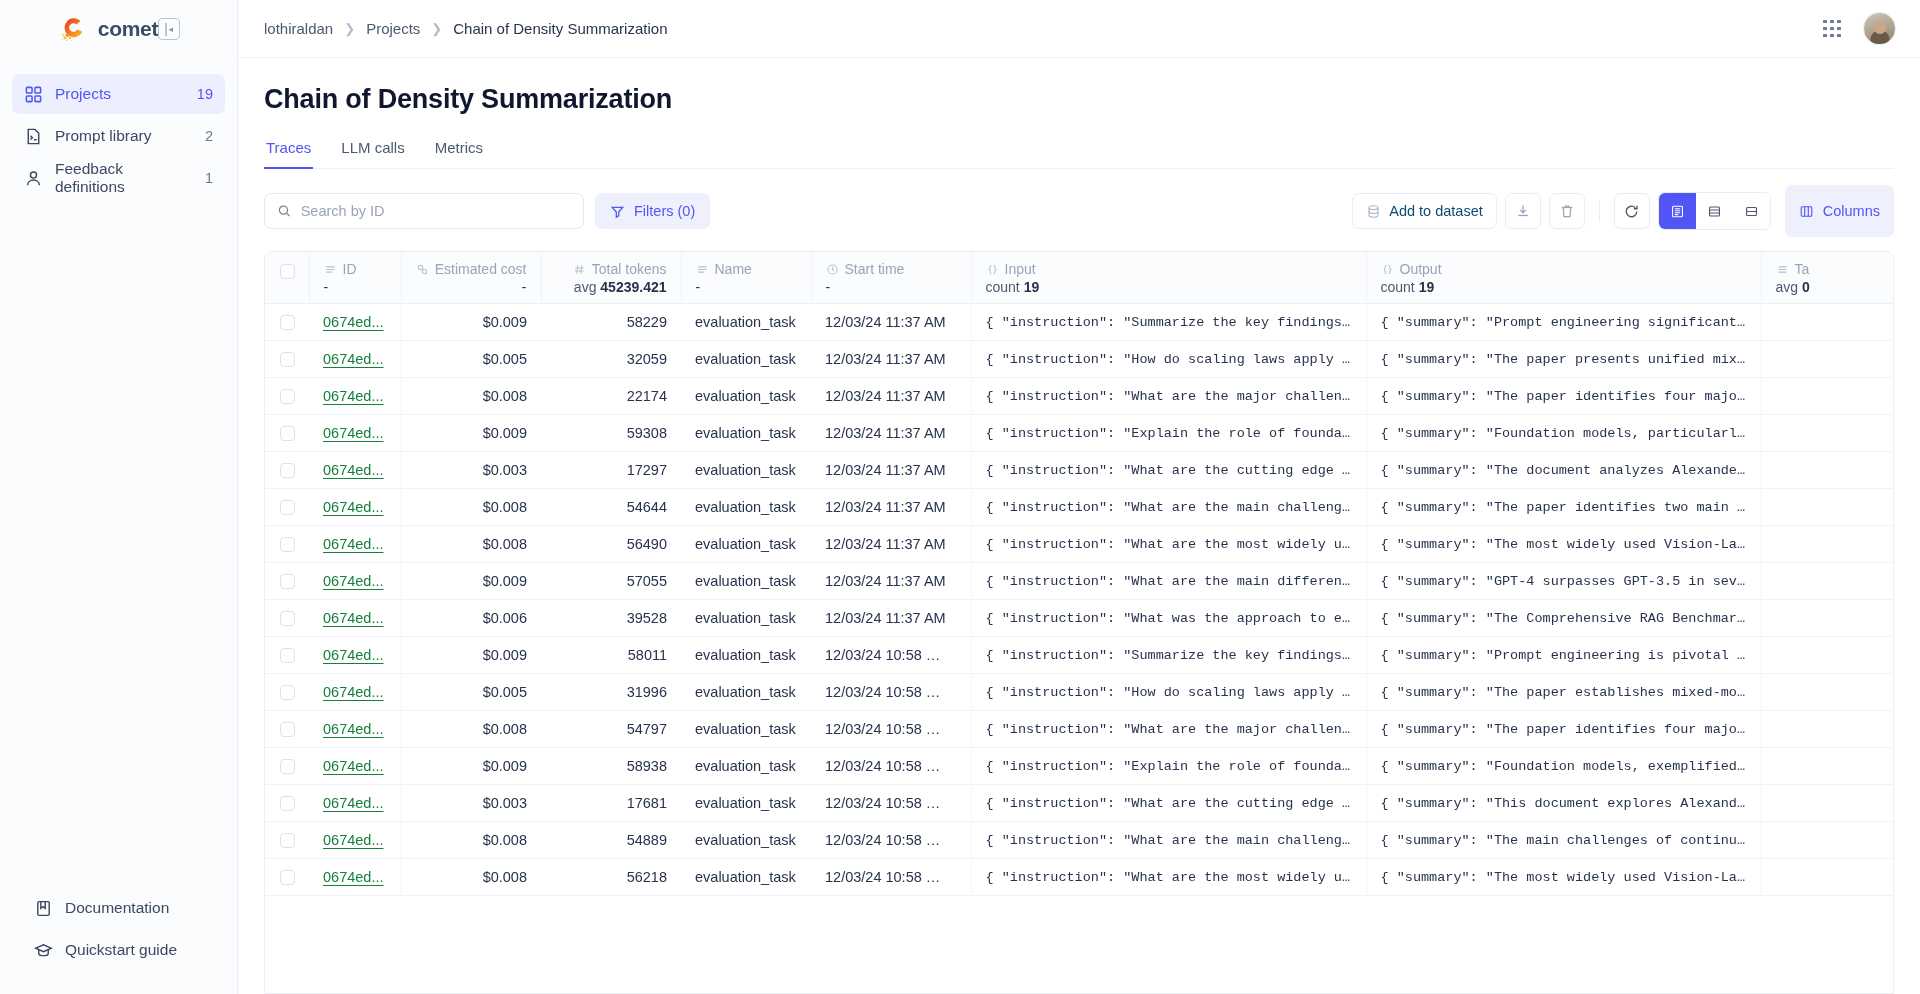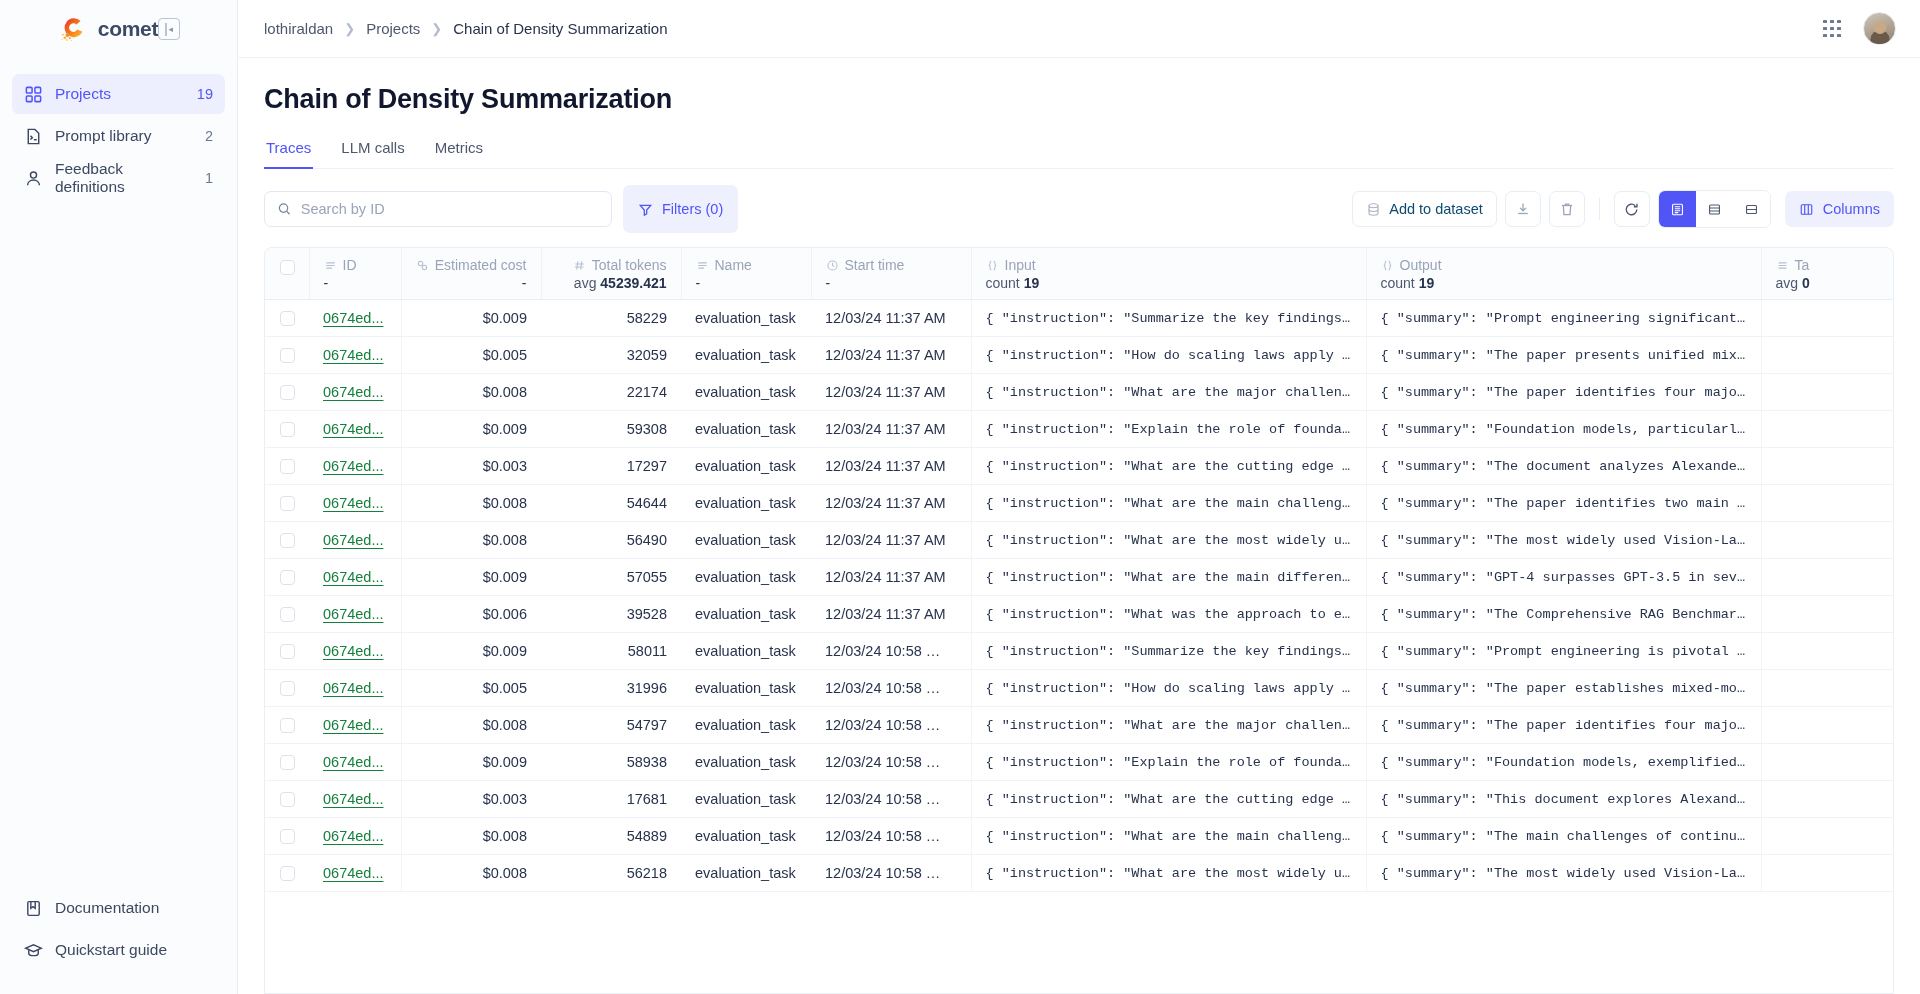--- a/index.html
+++ b/index.html
@@ -40,21 +40,21 @@
     display: flex; align-items: center; height: 40px;
     padding: 0 12px; border-radius: 7px; cursor: pointer;
     color: #3c4861; font-size: 15.5px; gap: 12px; margin-bottom: 2px;
   }
   .sb-item .sb-label { flex: 1; }
   .sb-item .sb-count { font-size: 14.5px; color: #6d7891; }
   .sb-item.active { background: #eeeffe; color: #5155f5; }
   .sb-item.active .sb-count { color: #5155f5; }
   .sb-item svg { flex: 0 0 19px; }
 
-  .sb-bottom { padding: 0 12px 22px 12px; }
+  .sb-bottom { padding: 0 12px 22px 22px; }
   .sb-bottom .sb-item { height: 40px; font-size: 15.5px; }
 
   
   .main { flex: 1; height: 994px; display: flex; flex-direction: column; min-width: 0; background:#fff;}
   .topbar {
     height: 58px; border-bottom: 1px solid #eef1f7;
     display: flex; align-items: center; justify-content: space-between;
     padding: 0 24px 0 26px; flex: 0 0 58px;
   }
   .crumbs { display: flex; align-items: center; gap: 11px; font-size: 15px; }
@@ -92,50 +92,50 @@
   }
   .tab.active { color: #5155f5; border-bottom-color: #5155f5; font-weight: 400; }
 
   
   .toolbar {
     display: flex; align-items: center; justify-content: space-between;
     padding: 16px 26px 14px 26px;
   }
   .toolbar-left { display: flex; align-items: center; gap: 11px; }
   .search-box {
-    width: 348px; height: 36px; border: 1px solid #e2e8f2; border-radius: 7px;
+    width: 320px; height: 36px; border: 1px solid #e2e8f2; border-radius: 7px;
     display: flex; align-items: center; gap: 9px; padding: 0 12px; background: #fff;
   }
   .search-box input {
     border: none; outline: none; font-size: 14.5px; color: #27334d;
     font-family: "Liberation Sans", sans-serif; width: 100%; background: transparent;
   }
   .search-box input::placeholder { color: #9aa4b8; }
   .btn-filters {
-    height: 48px; padding: 0 15px; background: #eef0fe; border: none; border-radius: 7px;
+    height: 36px; padding: 0 15px; background: #eef0fe; border: none; border-radius: 7px;
     color: #5155f5; font-size: 14.5px; display: flex; align-items: center; gap: 9px;
     cursor: pointer; font-family: "Liberation Sans", sans-serif; font-weight: 500;
   }
   .toolbar-right { display: flex; align-items: center; gap: 8px; }
   .btn-ghost {
     height: 36px; padding: 0 13px; border: 1px solid #e8edf5; border-radius: 7px;
     background: #fff; color: #0c4a6e; font-size: 14.5px;
     display: flex; align-items: center; gap: 8px; cursor: pointer;
     font-family: "Liberation Sans", sans-serif;
   }
   .icon-btn {
     width: 36px; height: 36px; border: 1px solid #e8edf5; border-radius: 7px; background: #fff;
     display: flex; align-items: center; justify-content: center; cursor: pointer;
   }
   .vdiv { width: 1px; height: 22px; background: #e8edf5; margin: 0 6px; }
   .seg { display: flex; border: 1px solid #e8edf5; border-radius: 7px; overflow: hidden; }
   .seg .icon-btn { border: none; border-radius: 0; width: 37px; }
   .seg .icon-btn.active { background: #5155f5; }
   .btn-columns {
-    height: 36px; padding: 0 14px; background: #eef0fe; border: none; border-radius: 7px;
+    height: 52px; padding: 0 14px; background: #eef0fe; border: none; border-radius: 7px;
     color: #5155f5; font-size: 14.5px; display: flex; align-items: center; gap: 9px;
     cursor: pointer; font-family: "Liberation Sans", sans-serif; font-weight: 500; margin-left: 6px;
   }
 
   
   .table-wrap {
     flex: 1; margin: 0 26px 0 26px; border: 1px solid #eaeef5; border-radius: 8px 8px 0 0;
     overflow: hidden; position: relative; background: #fff;
   }
   table { border-collapse: collapse; table-layout: fixed; width: 1670px; }

